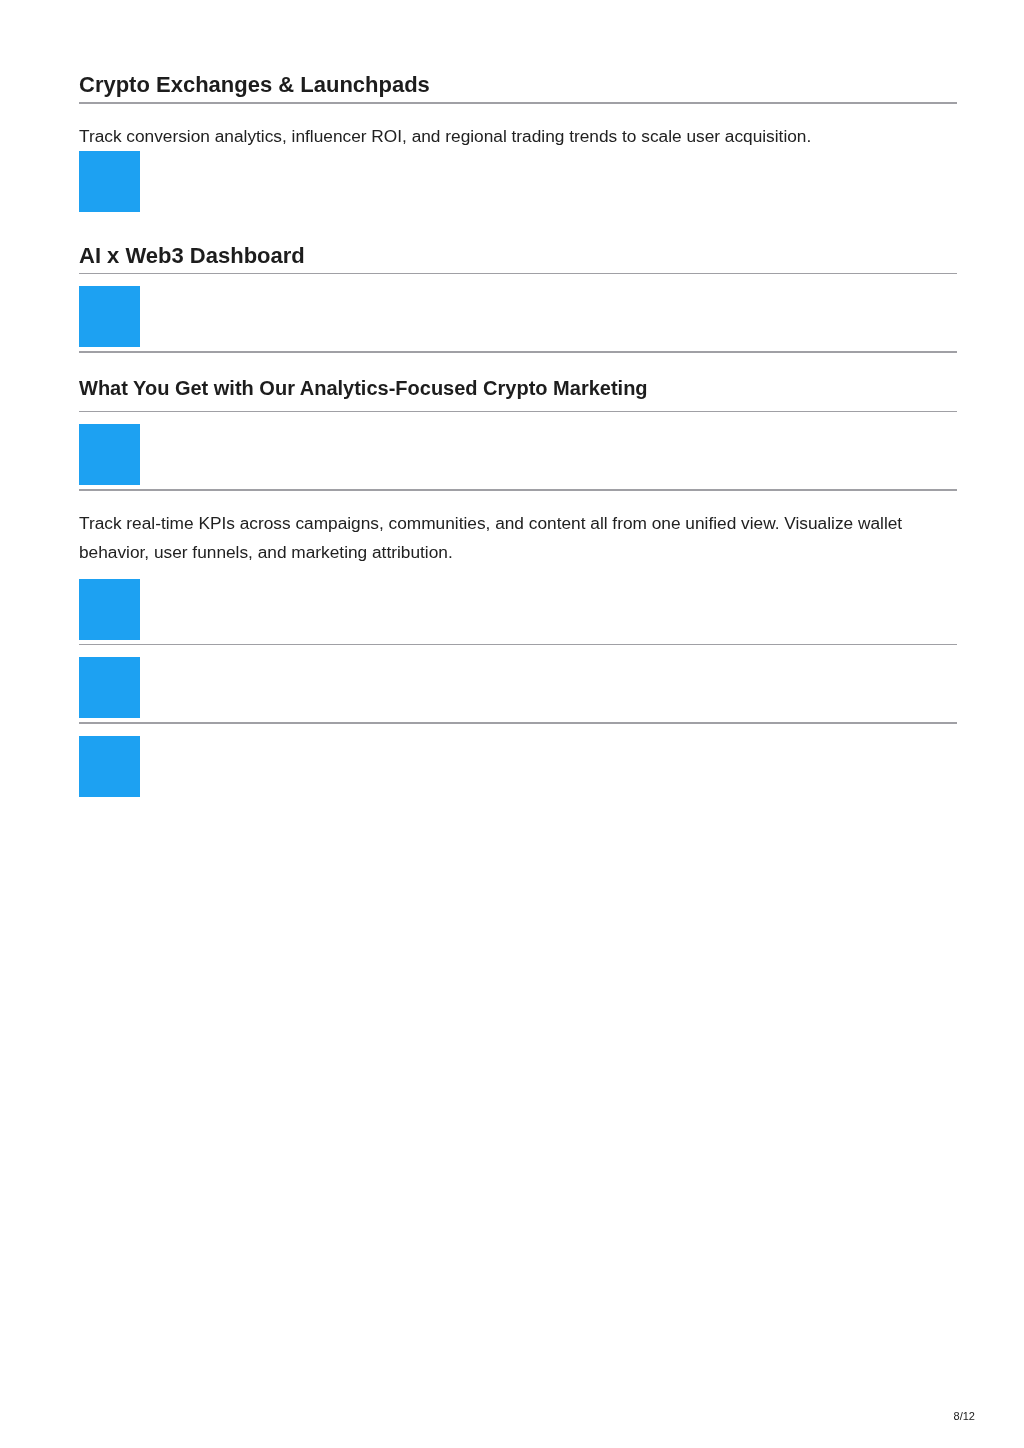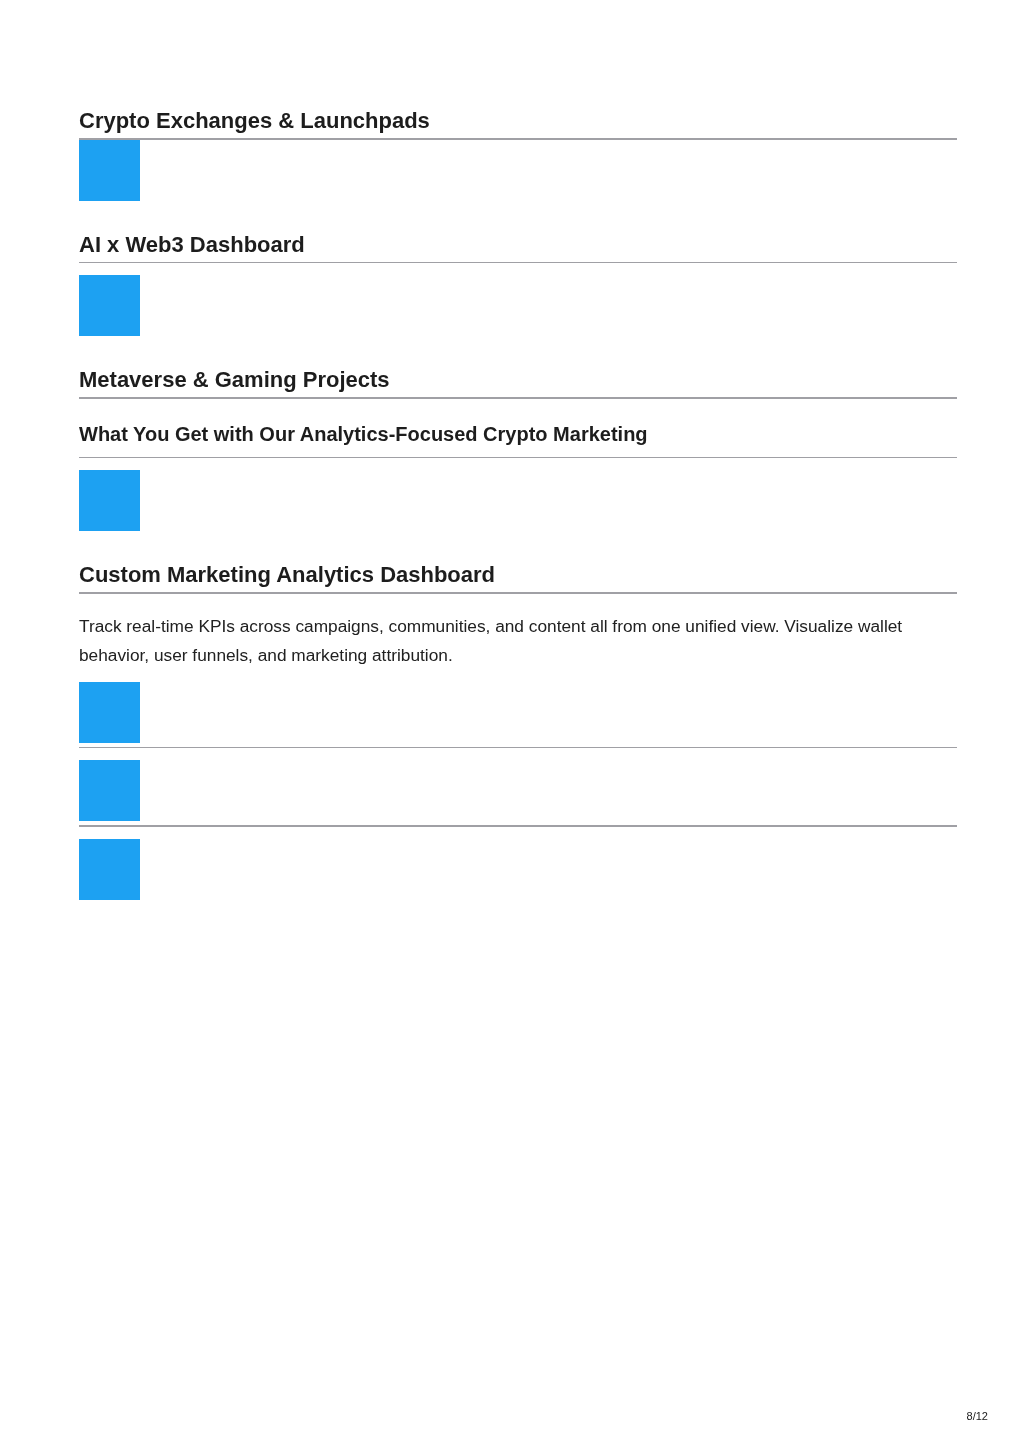--- a/index.html
+++ b/index.html
@@ -14,21 +14,20 @@
     height: 1448px;
     background: #ffffff;
     font-family: "Liberation Sans", "DejaVu Sans", sans-serif;
     color: var(--text);
     position: relative;
     overflow: hidden;
   }
   .content {
     padding: 71px 67px 0 79px;
     width: 1024px;
-    margin-top: 36px;
   }
   .sec-title {
     margin: 30px 0 0 0;
     font-size: 22px;
     line-height: 27px;
     font-weight: bold;
     color: var(--text);
     letter-spacing: 0;
   }
   .sec-title.first { margin-top: 0; }
@@ -56,56 +55,55 @@
   .img-ph {
     width: 61px;
     height: 61px;
     margin: 12px 0 0 0;
     background: var(--accent);
   }
   .img-ph.tight { margin-top: 0; }
   .page-number {
     position: absolute;
     top: 1409px;
-    right: 36px;
+    right: 49px;
     font-size: 11px;
     line-height: 14px;
     color: #1a1a1a;
   }
 </style>
 </head>
 <body>
 
 <div class="content">
 
   <section>
     <h3 class="sec-title first">Crypto Exchanges &amp; Launchpads</h3>
     <div class="rule"></div>
+    <p class="para">Track conversion analytics, influencer ROI, and regional trading trends to scale user acquisition.</p>
     <div class="img-ph tight"></div>
   </section>
 
   <section>
     <h3 class="sec-title">AI x Web3 Dashboard</h3>
     <div class="rule"></div>
     <div class="img-ph"></div>
   </section>
 
   <section>
-    <h3 class="sec-title">Metaverse &amp; Gaming Projects</h3>
     <div class="rule"></div>
   </section>
 
   <section>
     <h2 class="big-title">What You Get with Our Analytics-Focused Crypto Marketing</h2>
     <div class="rule after-big"></div>
     <div class="img-ph"></div>
   </section>
 
   <section>
-    <h3 class="sec-title">Custom Marketing Analytics Dashboard</h3>
     <div class="rule"></div>
     <p class="para">Track real-time KPIs across campaigns, communities, and content all from one unified view. Visualize wallet behavior, user funnels, and marketing attribution.</p>
     <div class="img-ph"></div>
   </section>
 
   <section>
     <div class="rule"></div>
     <div class="img-ph"></div>
   </section>
 

